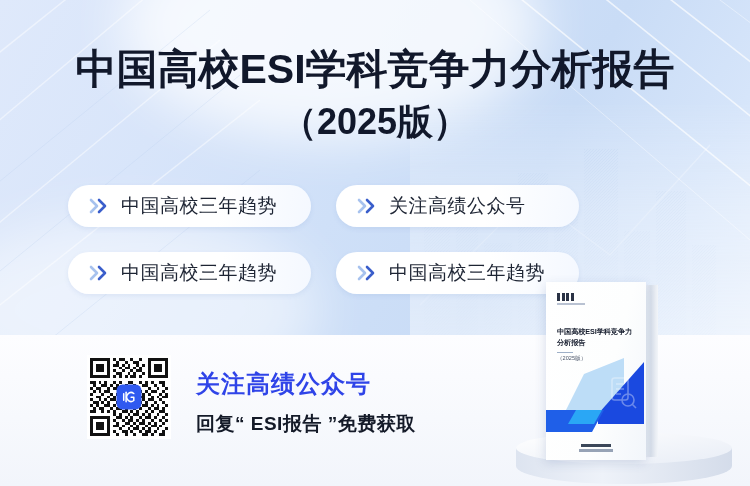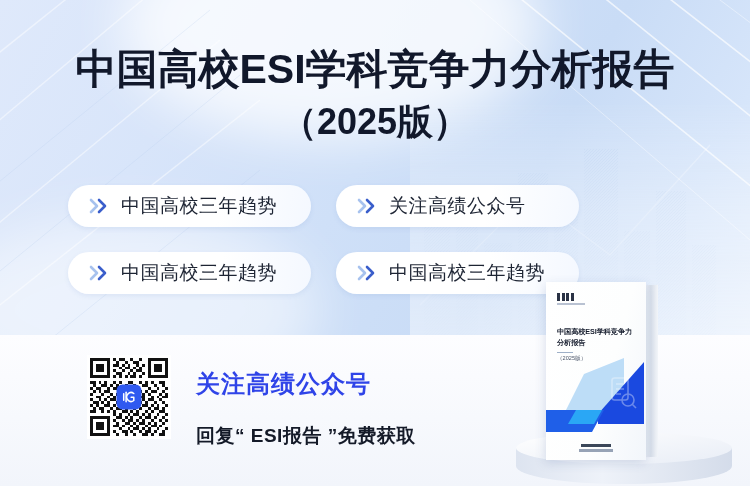--- a/index.html
+++ b/index.html
@@ -171,21 +171,21 @@
     letter-spacing: 1px;
     line-height: 38px;
     white-space: nowrap;
   }
   .cta-sub {
     font-size: 19px;
     font-weight: bold;
     color: #141a28;
     letter-spacing: .5px;
     line-height: 26px;
-    margin-top: 20px;
+    margin-top: 8px;
     white-space: nowrap;
   }
 
   
   .book-stage {
     position: absolute;
     left: 498px; top: 270px;
     width: 252px; height: 216px;
     z-index: 7;
   }

